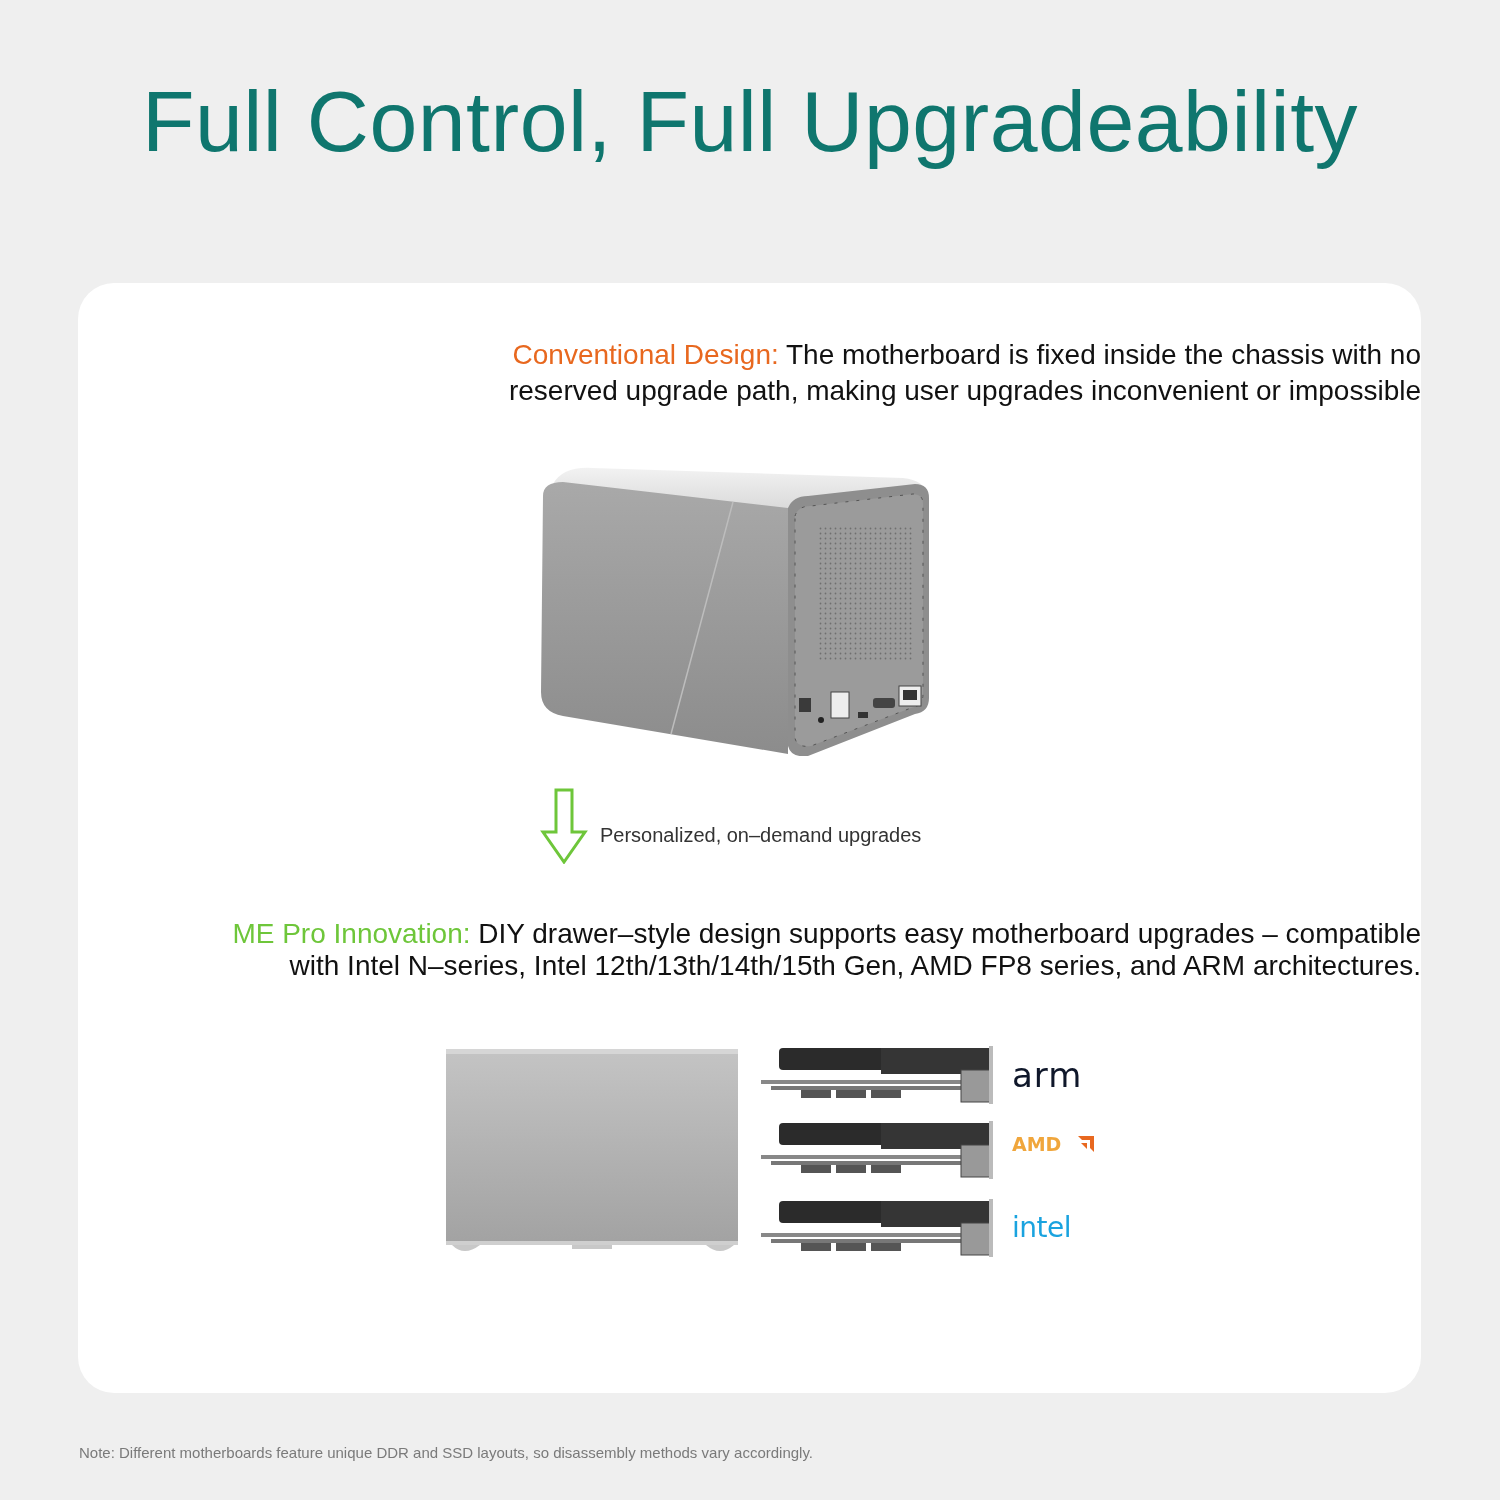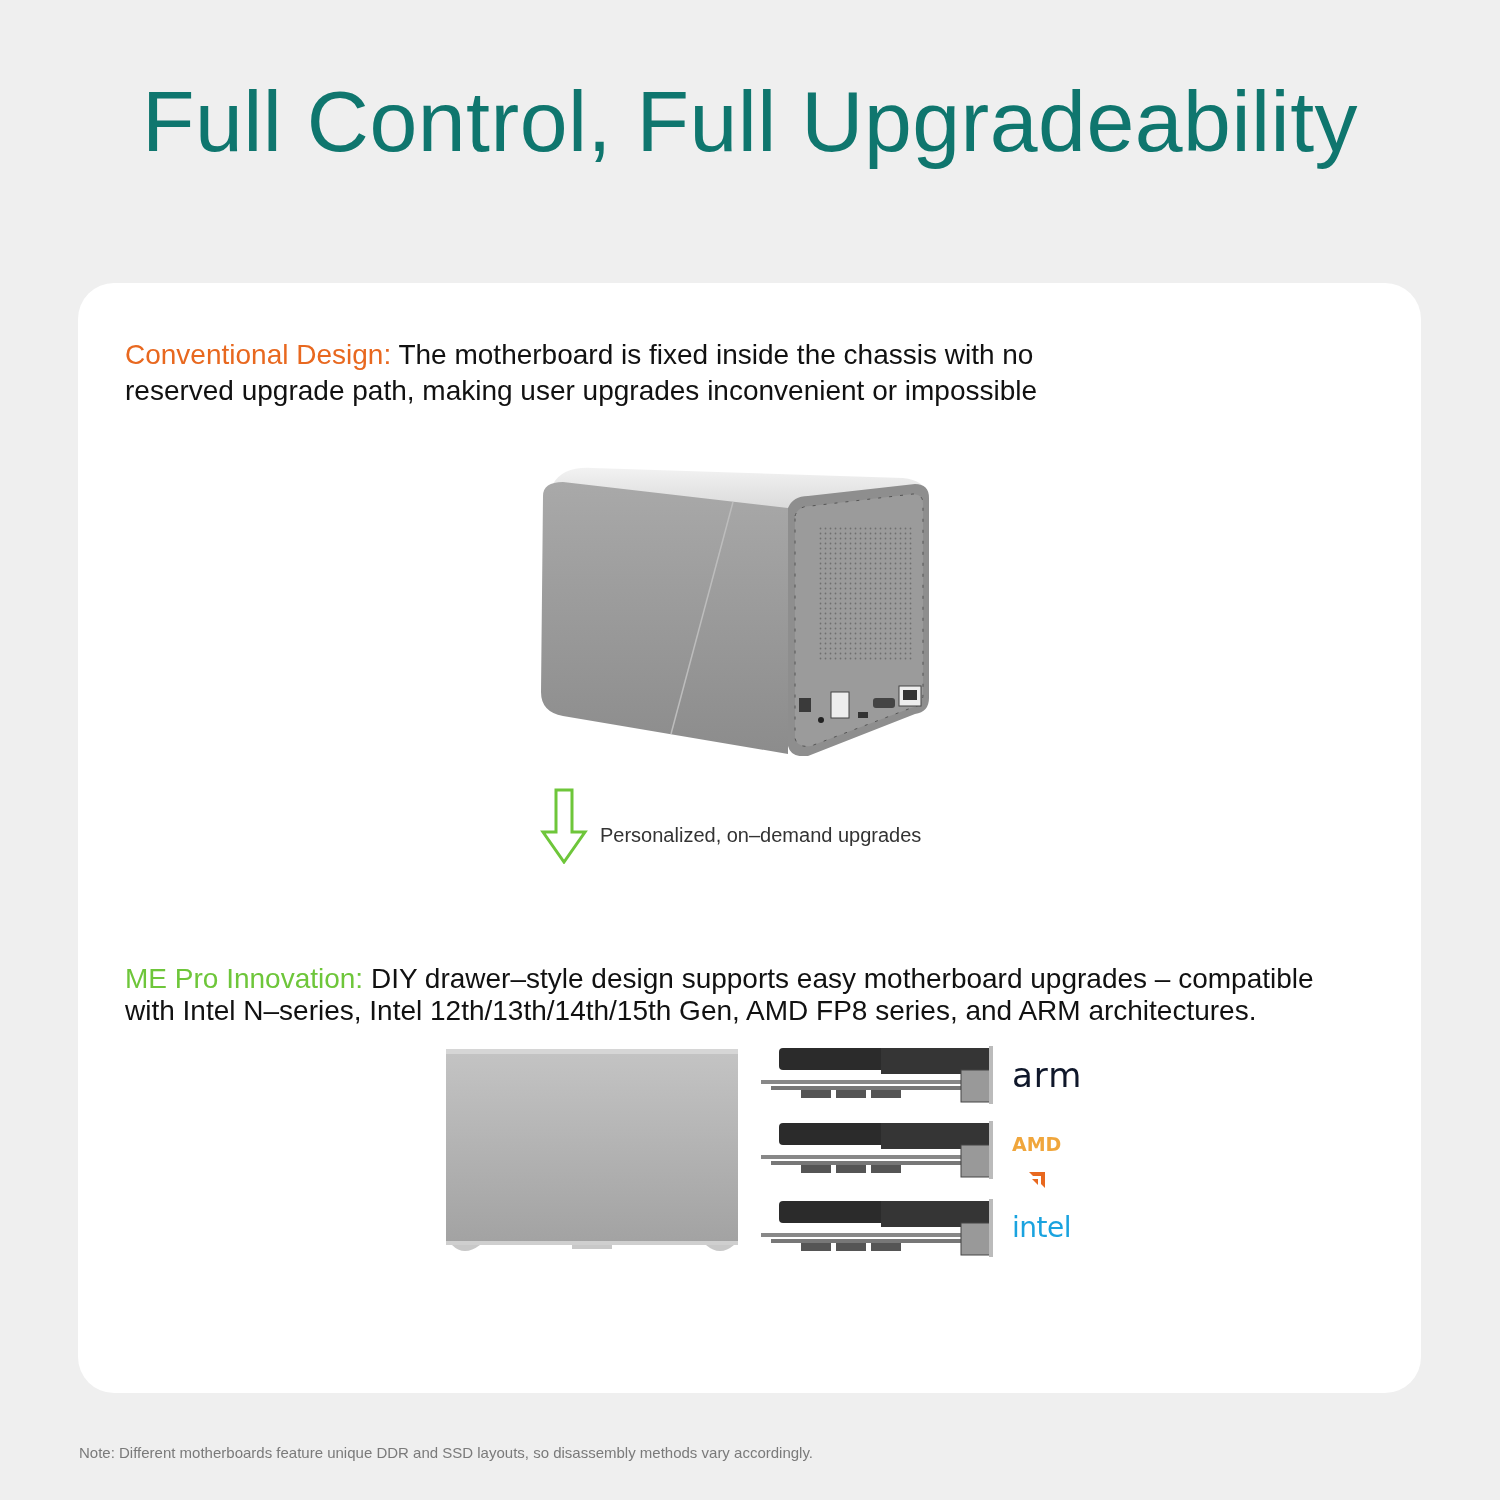--- a/index.html
+++ b/index.html
@@ -17,47 +17,47 @@
     font-size: 86px; font-weight: 400; letter-spacing: 0.5px;
     color: #0f766e;
   }
   .card {
     position: absolute; left: 78px; top: 283px;
     width: 1343px; height: 1110px;
     background: #ffffff; border-radius: 36px;
   }
   .para {
     position: absolute; left: 0; right: 0;
-    text-align: left; font-size: 28px; line-height: 36px; color: #111; padding-left: 47px;
+    text-align: right; font-size: 28px; line-height: 36px; color: #111; padding-left: 47px;
   }
   .para .lead-orange { color: #e8681f; }
   .para .lead-green { color: #6ec63a; }
   .p1 { top: 54px; }
-  .p2 { top: 680px; line-height: 32px; }
+  .p2 { top: 635px; line-height: 32px; }
 
   
   .device-top { position: absolute; left: 455px; top: 183px; width: 400px; height: 290px; }
 
   
   .arrow { position: absolute; left: 462px; top: 505px; width: 48px; height: 76px; }
   .arrow-caption {
     position: absolute; left: 522px; top: 541px;
     font-size: 20px; color: #333;
   }
 
   
   .chassis-side { position: absolute; left: 366px; top: 764px; width: 296px; height: 210px; }
   .board { position: absolute; left: 683px; width: 232px; height: 58px; }
   .board.b1 { top: 763px; }
   .board.b2 { top: 838px; }
   .board.b3 { top: 916px; }
 
   .logo { position: absolute; left: 934px; font-weight: 700; }
   .logo-arm { top: 772px; font-size: 34px; color: #0f172a; font-family: "DejaVu Sans", sans-serif; font-weight: 400; letter-spacing: 1px; }
-  .logo-amd { top: 850px; font-size: 19px; color: #f0a63c; font-family: "DejaVu Sans", sans-serif; font-weight: 700; display:flex; align-items:center; gap:16px;flex-direction:column; }
+  .logo-amd { top: 850px; font-size: 19px; color: #f0a63c; font-family: "DejaVu Sans", sans-serif; font-weight: 700; display:flex; align-items:center; gap:16px; }
   .logo-intel { top: 928px; font-size: 28px; color: #1aa3df; font-family: "DejaVu Sans", sans-serif; font-weight: 400; letter-spacing: -0.5px; }
 
   .note {
     position: absolute; left: 79px; top: 1444px;
     font-size: 15px; color: #7a7a7a;
   }
 </style>
 </head>
 <body>
 

